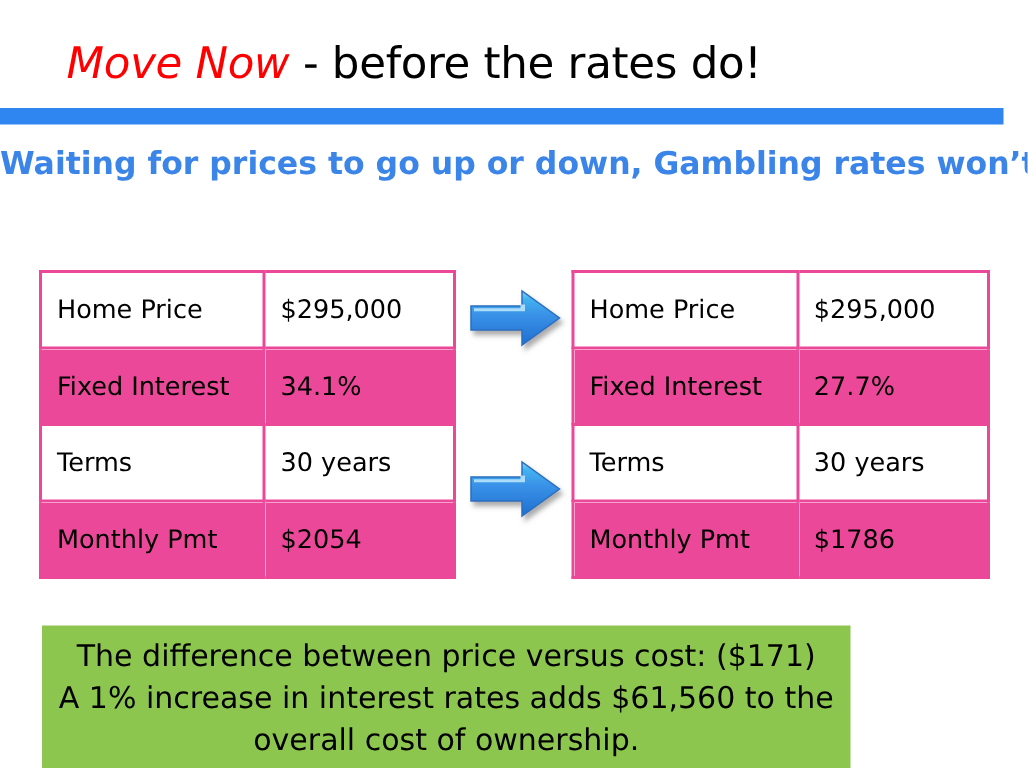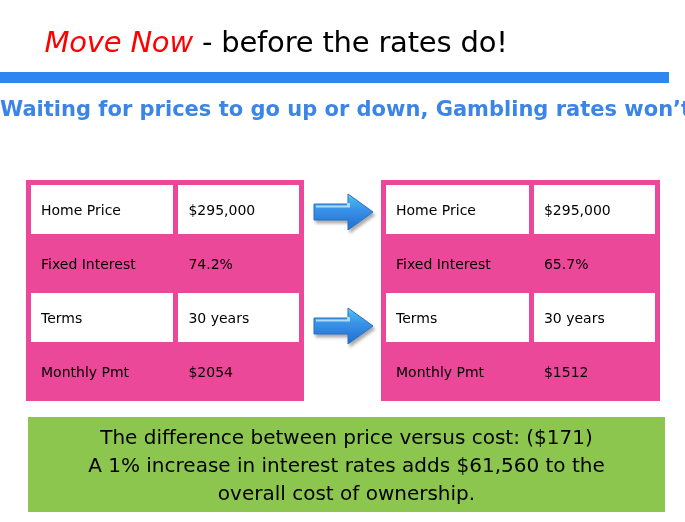--- a/index.html
+++ b/index.html
@@ -66,22 +66,22 @@
   .rate-table {
     position: absolute;
     border-collapse: collapse;
     table-layout: fixed;
     background: #ffffff;
   }
   #table-current { left: 26px; top: 180px; width: 278px; }
   #table-future  { left: 381px; top: 180px; width: 279px; }
 
   .rate-table td {
-    border: 5px solid #ec4899;
-    font-size: 14px;
+    border: 2px solid #ec4899;
+    font-size: 17px;
     color: #000000;
     height: 49px;
     padding: 0 0 0 10px;
     vertical-align: middle;
     line-height: 20px;
     overflow: hidden;
     white-space: nowrap;
     margin-left: 48px;
   }
   .rate-table col.label-col { width: 54%; }
@@ -95,21 +95,21 @@
     width: 63px;
     height: 40px;
   }
   #arrow-top    { left: 312px; top: 192px; }
   #arrow-bottom { left: 312px; top: 306px; }
   .arrow svg { display: block; width: 100%; height: 100%; overflow: visible; }
   #callout-box {
     position: absolute;
     left: 28px;
     top: 417px;
-    width: 637px;
+    width: 539px;
     height: 95px;
     background: #8dc64f;
     box-sizing: border-box;
     display: flex;
     align-items: center;
     justify-content: center;
   }
   #callout-text {
     text-align: center;
     color: #000000;
@@ -136,21 +136,21 @@
       <col class="label-col">
       <col class="value-col">
     </colgroup>
   <tbody>
     <tr class="plain">
       <td>Home Price</td>
       <td>$295,000</td>
     </tr>
     <tr class="shaded">
       <td>Fixed Interest</td>
-      <td>74.2%</td>
+      <td>34.1%</td>
     </tr>
     <tr class="plain">
       <td>Terms</td>
       <td>30 years</td>
     </tr>
     <tr class="shaded">
       <td>Monthly Pmt</td>
       <td>$2054</td>
     </tr>
   </tbody>
@@ -161,29 +161,29 @@
       <col class="label-col">
       <col class="value-col">
     </colgroup>
   <tbody>
     <tr class="plain">
       <td>Home Price</td>
       <td>$295,000</td>
     </tr>
     <tr class="shaded">
       <td>Fixed Interest</td>
-      <td>65.7%</td>
+      <td>27.7%</td>
     </tr>
     <tr class="plain">
       <td>Terms</td>
       <td>30 years</td>
     </tr>
     <tr class="shaded">
       <td>Monthly Pmt</td>
-      <td>$1512</td>
+      <td>$1786</td>
     </tr>
   </tbody>
 </table>
 
 <div class="arrow" id="arrow-top">
   <svg viewBox="0 0 63 40">
     <defs>
       <linearGradient id="agrad1" x1="0" y1="0" x2="0" y2="1">
         <stop offset="0%" stop-color="#8fd2f7"></stop>
         <stop offset="14%" stop-color="#43b4f0"></stop>

